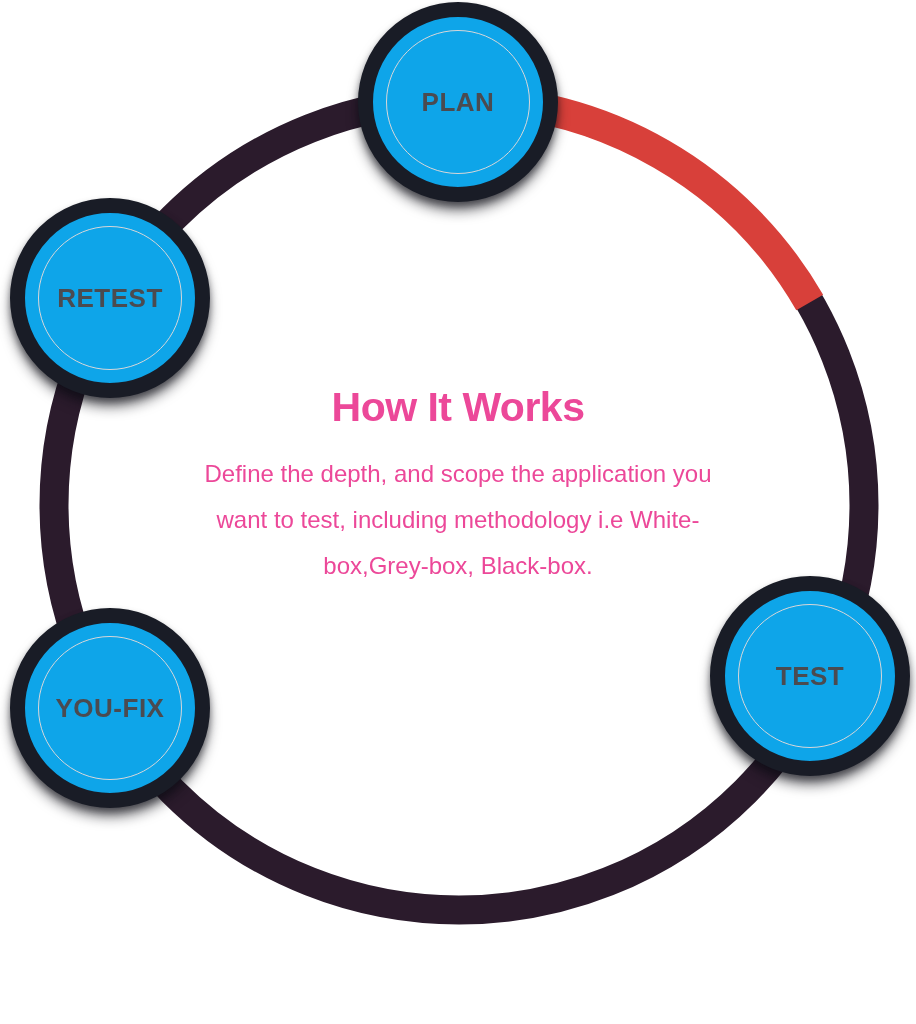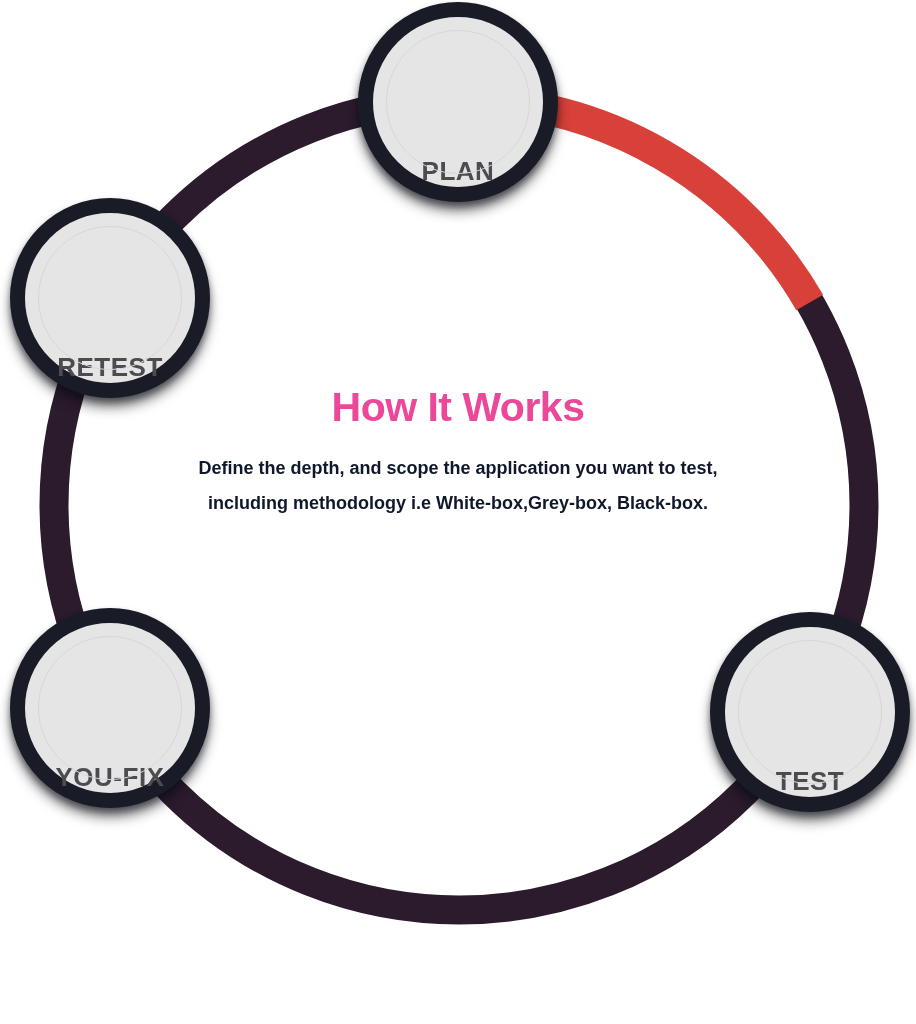--- a/index.html
+++ b/index.html
@@ -20,26 +20,26 @@
     top: 0;
     width: 916px;
     height: 1024px;
   }
   
   .node {
     position: absolute;
     width: 170px;
     height: 170px;
     border-radius: 50%;
-    background: #e5e5e5;
+    background: #0ea5e9;
     border: 15px solid #191c26;
     box-shadow: 0 10px 13px -2px rgba(12, 12, 20, 0.65),
                 0 4px 6px rgba(10, 10, 16, 0.35);
     display: flex;
-    align-items: flex-end;
+    align-items: center;
     justify-content: center;
   }
   .node::before {
     content: "";
     position: absolute;
     inset: 13px;
     border: 1px solid #d7d7d9;
     border-radius: 50%;
     pointer-events: none;
   }
@@ -49,21 +49,21 @@
                 0 5px 6px rgba(25, 25, 30, 0.4);
   }
   .node-label {
     font-size: 26px;
     font-weight: bold;
     letter-spacing: 0.5px;
     color: #4b4b50;
   }
   .node-plan   { left: 358px; top: 2px;   }
   .node-scope  { left: 712px; top: 202px; }
-  .node-test   { left: 710px; top: 612px; }
+  .node-test   { left: 710px; top: 576px; }
   .node-report { left: 359px; top: 809px; }
   .node-youfix { left: 10px;  top: 608px; }
   .node-retest { left: 10px;  top: 198px; }
   
   .center-text {
     position: absolute;
     left: 50%;
     top: 384px;
     transform: translateX(-50%);
     width: 556px;
@@ -71,24 +71,24 @@
   }
   .center-text h1 {
     margin: 0 0 20px 0;
     font-size: 41px;
     font-weight: bold;
     letter-spacing: -0.5px;
     color: #ec4899;
   }
   .center-text p {
     margin: 0;
-    font-size: 18px;
+    font-size: 24px;
     line-height: 1.92;
-    font-weight: 700;
-    color: #0f172a;
+    font-weight: 400;
+    color: #ec4899;
   }
 </style>
 </head>
 <body>
 
 <div class="stage">
 
   <svg class="ring-svg" viewBox="0 0 916 1024" aria-hidden="true">
     <circle cx="459" cy="505" r="405" fill="none" stroke="#2b1b2c" stroke-width="29"></circle>
     <path d="M 459 100 A 405 405 0 0 1 809.7 302.5" fill="none" stroke="#d8403a" stroke-width="31"></path>

